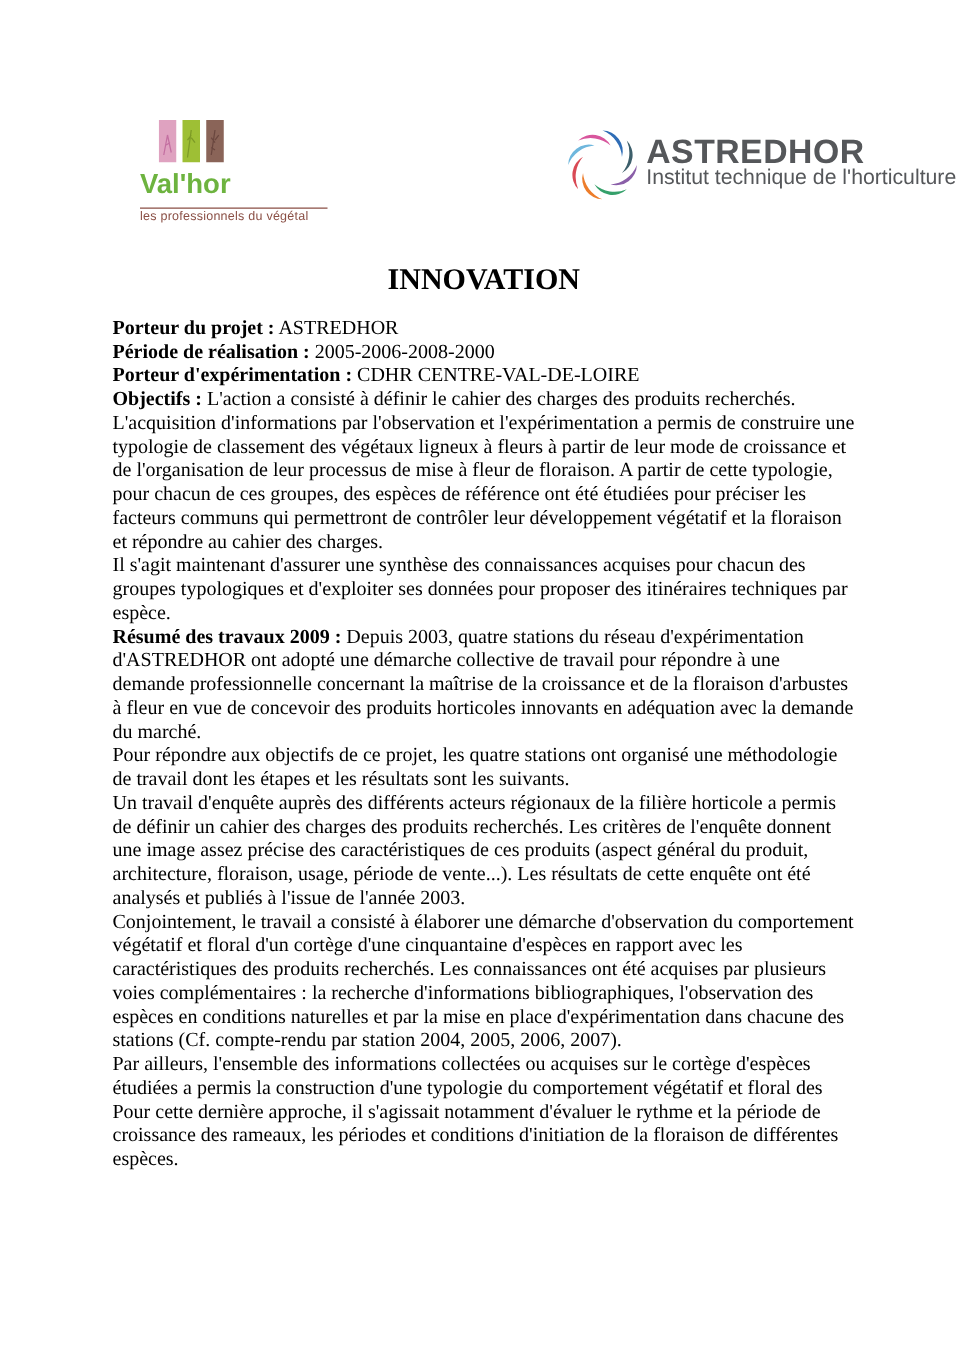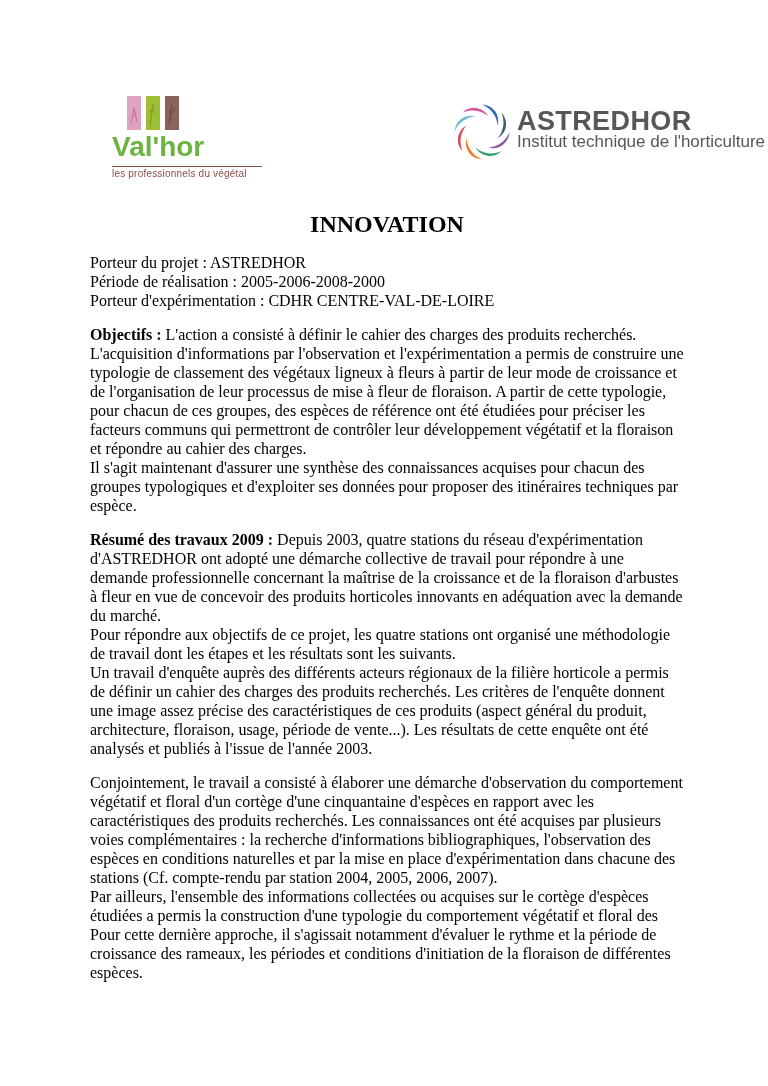--- a/index.html
+++ b/index.html
@@ -12,21 +12,21 @@
     color:#000000;
     overflow:hidden;
   }
 
   
   .valhor { position:absolute; left:112px; top:96px; width:152px; }
   .valhor .stripes { display:block; margin-left:15px; }
   .valhor .wordmark {
     font-family:"Liberation Sans", sans-serif;
     font-weight:bold; font-style:normal;
-    font-size:28px; line-height:31px;
+    font-size:22px; line-height:31px;
     color:#6db33f; letter-spacing:0px; margin-top:1px;
   }
   .valhor .rule { border-top:1px solid #8a4f45; margin-top:4px; width:150px; }
   .valhor .tagline {
     font-family:"Liberation Sans", sans-serif;
     font-size:10px; line-height:10px;
     color:#8a4f45; margin-top:2px; letter-spacing:0.2px;
   }
 
   .astredhor { position:absolute; left:449px; top:98px; display:flex; align-items:center; }
@@ -41,22 +41,22 @@
     font-family:Liberation Sans, sans-serif;
     font-size:17px; line-height:13px; color:#55575a;
   }
 
   
   main { position:absolute; left:90px; top:196px; width:594px; font-size:16px; line-height:19px; }
   .doc-title { text-align:center; font-weight:bold; font-size:24px; line-height:25px; margin:16px; }
   .doc-subtitle { font-weight:bold; font-size:20px; line-height:26px; margin:0; }
   .meta { margin-top:16px; }
   .meta p { margin:0; }
-  .meta b { font-weight:normal;text-align:right; }
-  .section { margin-top:15px; }
+  .meta b { font-weight:bold;text-align:right; }
+  .section { }
   .section p { margin:0; }
   .section b { font-weight:bold; }
 </style>
 </head>
 <body>
 
 <div class="page">
 
   <div class="valhor">
     <svg class="stripes" width="53" height="34" viewBox="0 0 53 34">

